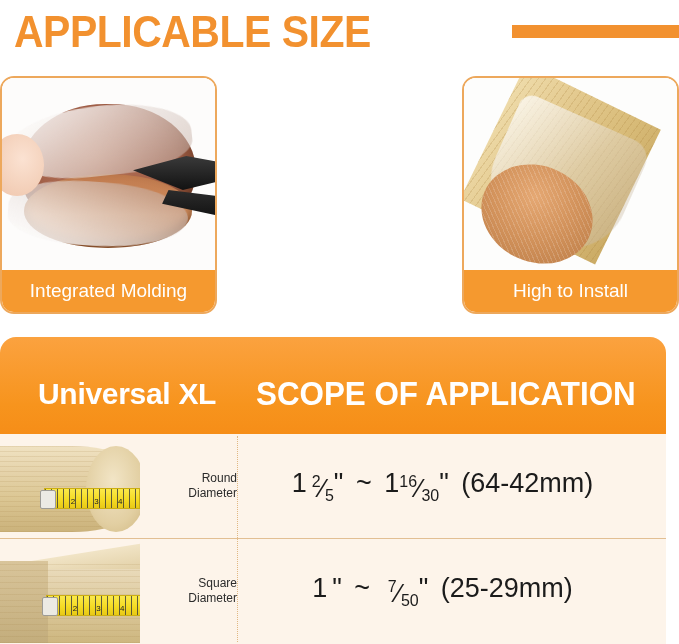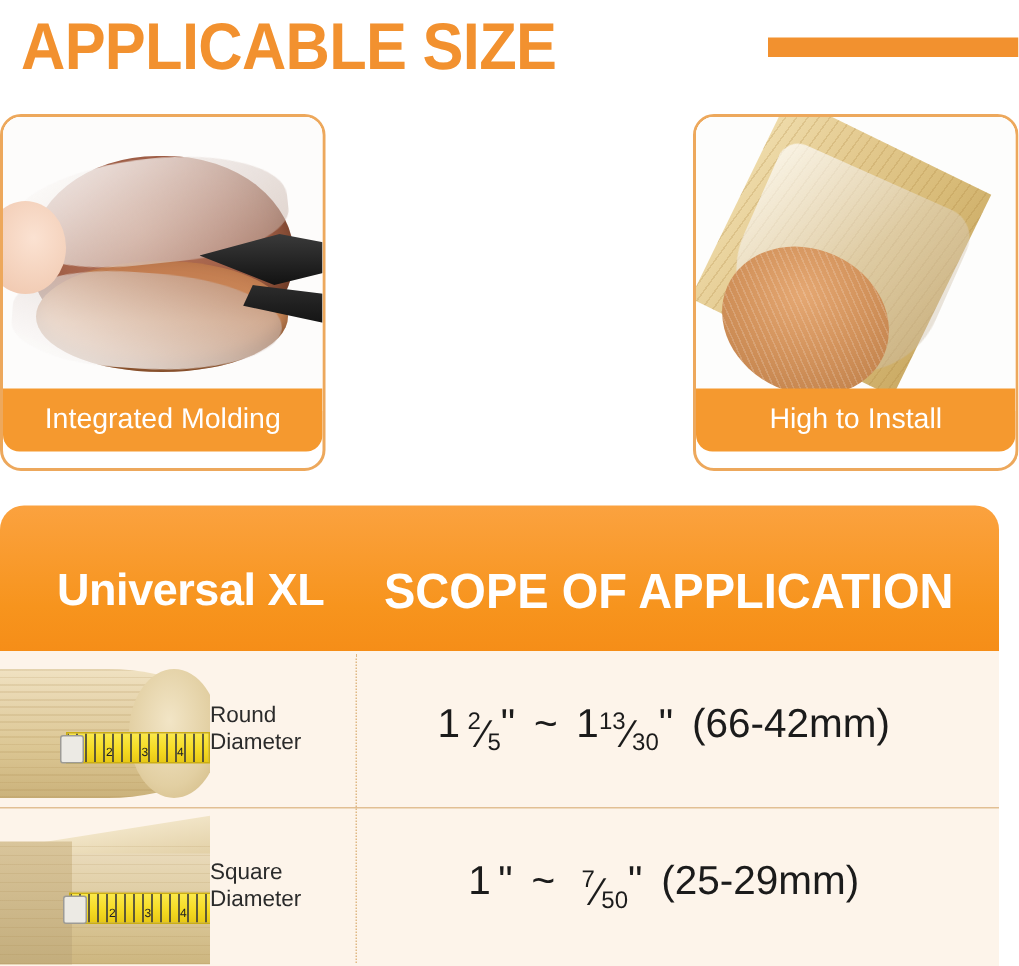--- a/index.html
+++ b/index.html
@@ -51,21 +51,21 @@
     position:relative;
     background:#ffffff;
   }
   .panel-photo{
     position:absolute;left:0;top:0;right:0;
     height:196px;
     overflow:hidden;
     background:#fdfdfd;
   }
   .panel-caption{
-    position:absolute;left:0;right:0;bottom:11px;
+    position:absolute;left:0;right:0;bottom:0;
     height:42px;
     background:#f5992f;
     color:#ffffff;
     font-size:19px;
     display:flex;align-items:center;justify-content:center;
     border-radius:0 0 11px 11px;
     white-space:nowrap;
   }
 
   
@@ -285,22 +285,22 @@
     font-family:"Liberation Sans", sans-serif;
     white-space:nowrap;
   }
   .tape-hook{
     position:absolute;left:-4px;top:2px;width:14px;height:17px;
     background:#eceae4;border:1px solid #9d9b95;border-radius:2px;
   }
 
   .label-cell{
     flex:0 0 97px;
-    text-align:left;
-    font-size:15px;
+    text-align:right;
+    font-size:12px;
     color:#2b2b2b;
     line-height:1.22;
   }
   .value-cell{
     flex:1 1 auto;
     text-align:center;
     color:#1b1b1b;
     font-family:"Liberation Sans", sans-serif;
     font-size:27px;
     white-space:nowrap;
@@ -382,25 +382,25 @@
       <div>Diameter</div>
     </div>
     <div class="value-cell">
       <span>1</span><span class="nbsp"></span><span class="frac">
           <span class="num">2</span>
           <span class="sl">⁄</span>
           <span class="den">5</span>
         </span><span>"</span><span class="nbsp"></span>
       <span>~</span><span class="nbsp"></span>
       <span>1</span><span class="frac">
-          <span class="num">13</span>
+          <span class="num">16</span>
           <span class="sl">⁄</span>
           <span class="den">30</span>
         </span><span>"</span><span class="nbsp"></span>
-      <span>(66-42mm)</span>
+      <span>(64-42mm)</span>
     </div>
   </div>
 
   <div class="spec-row r2">
     <div class="wood-cell">
       <div class="post-top"></div>
       <div class="post-face"></div>
       <div class="post-side"></div>
       <div class="post-tex"></div>
       <div class="tape t2">

